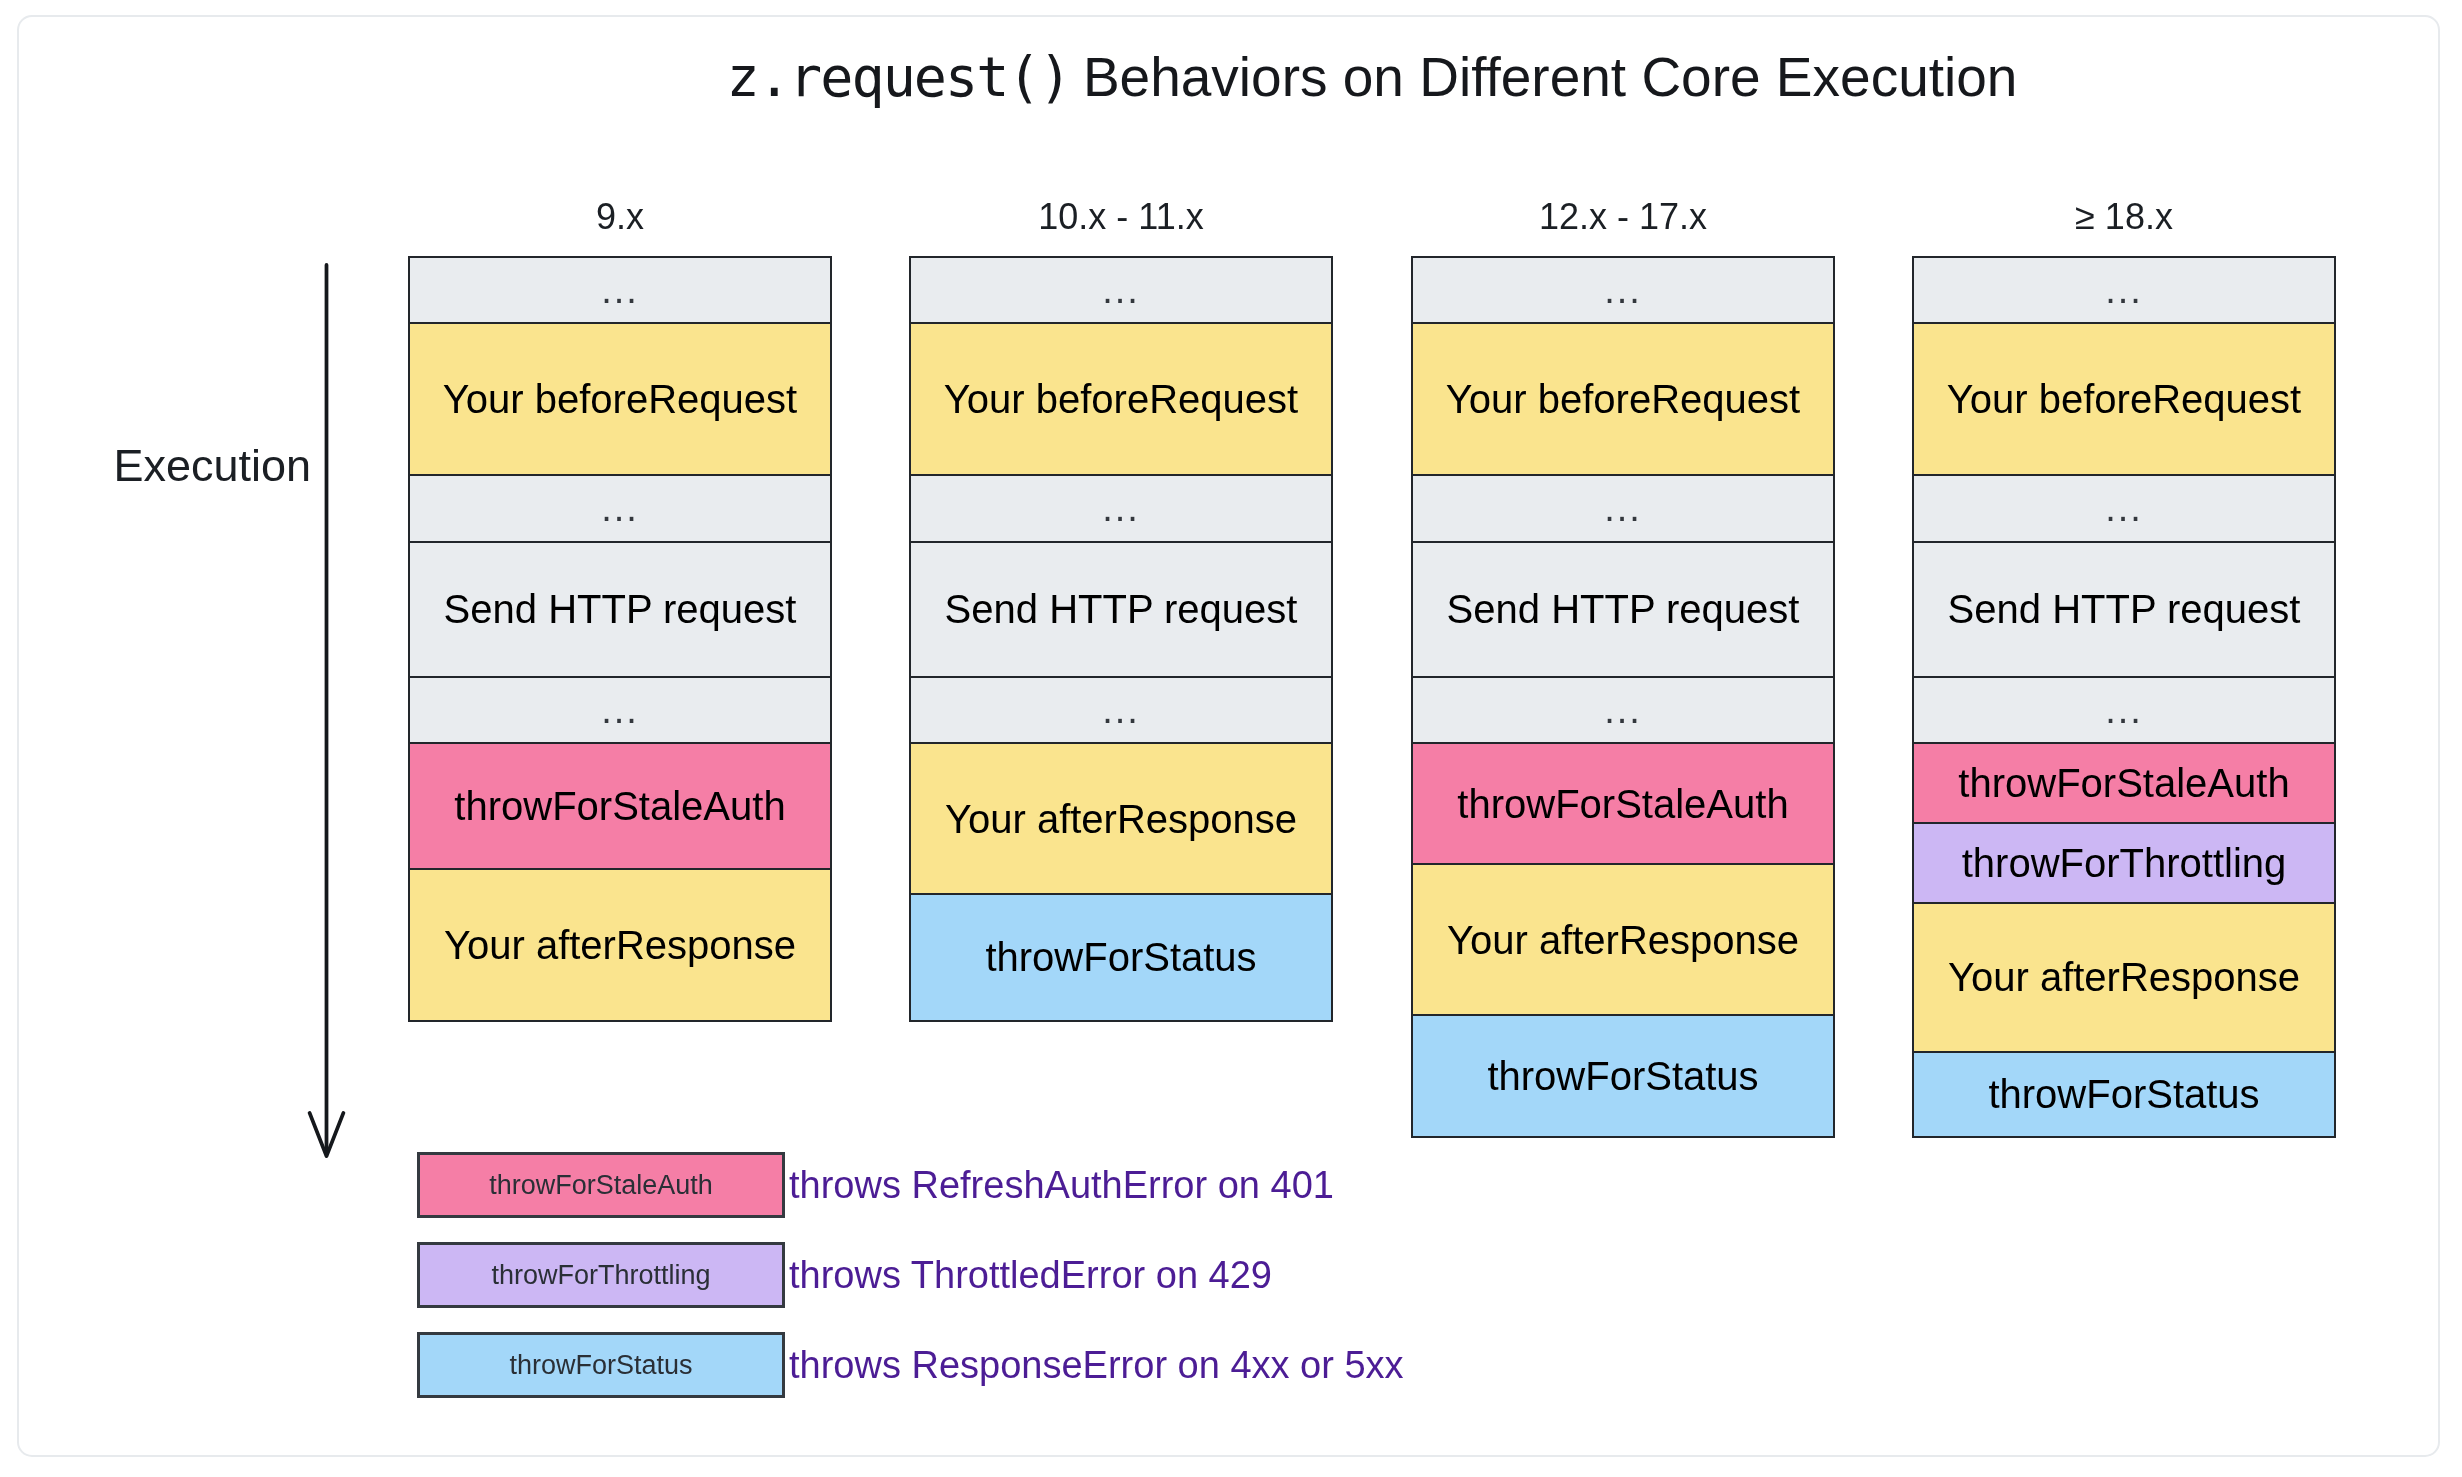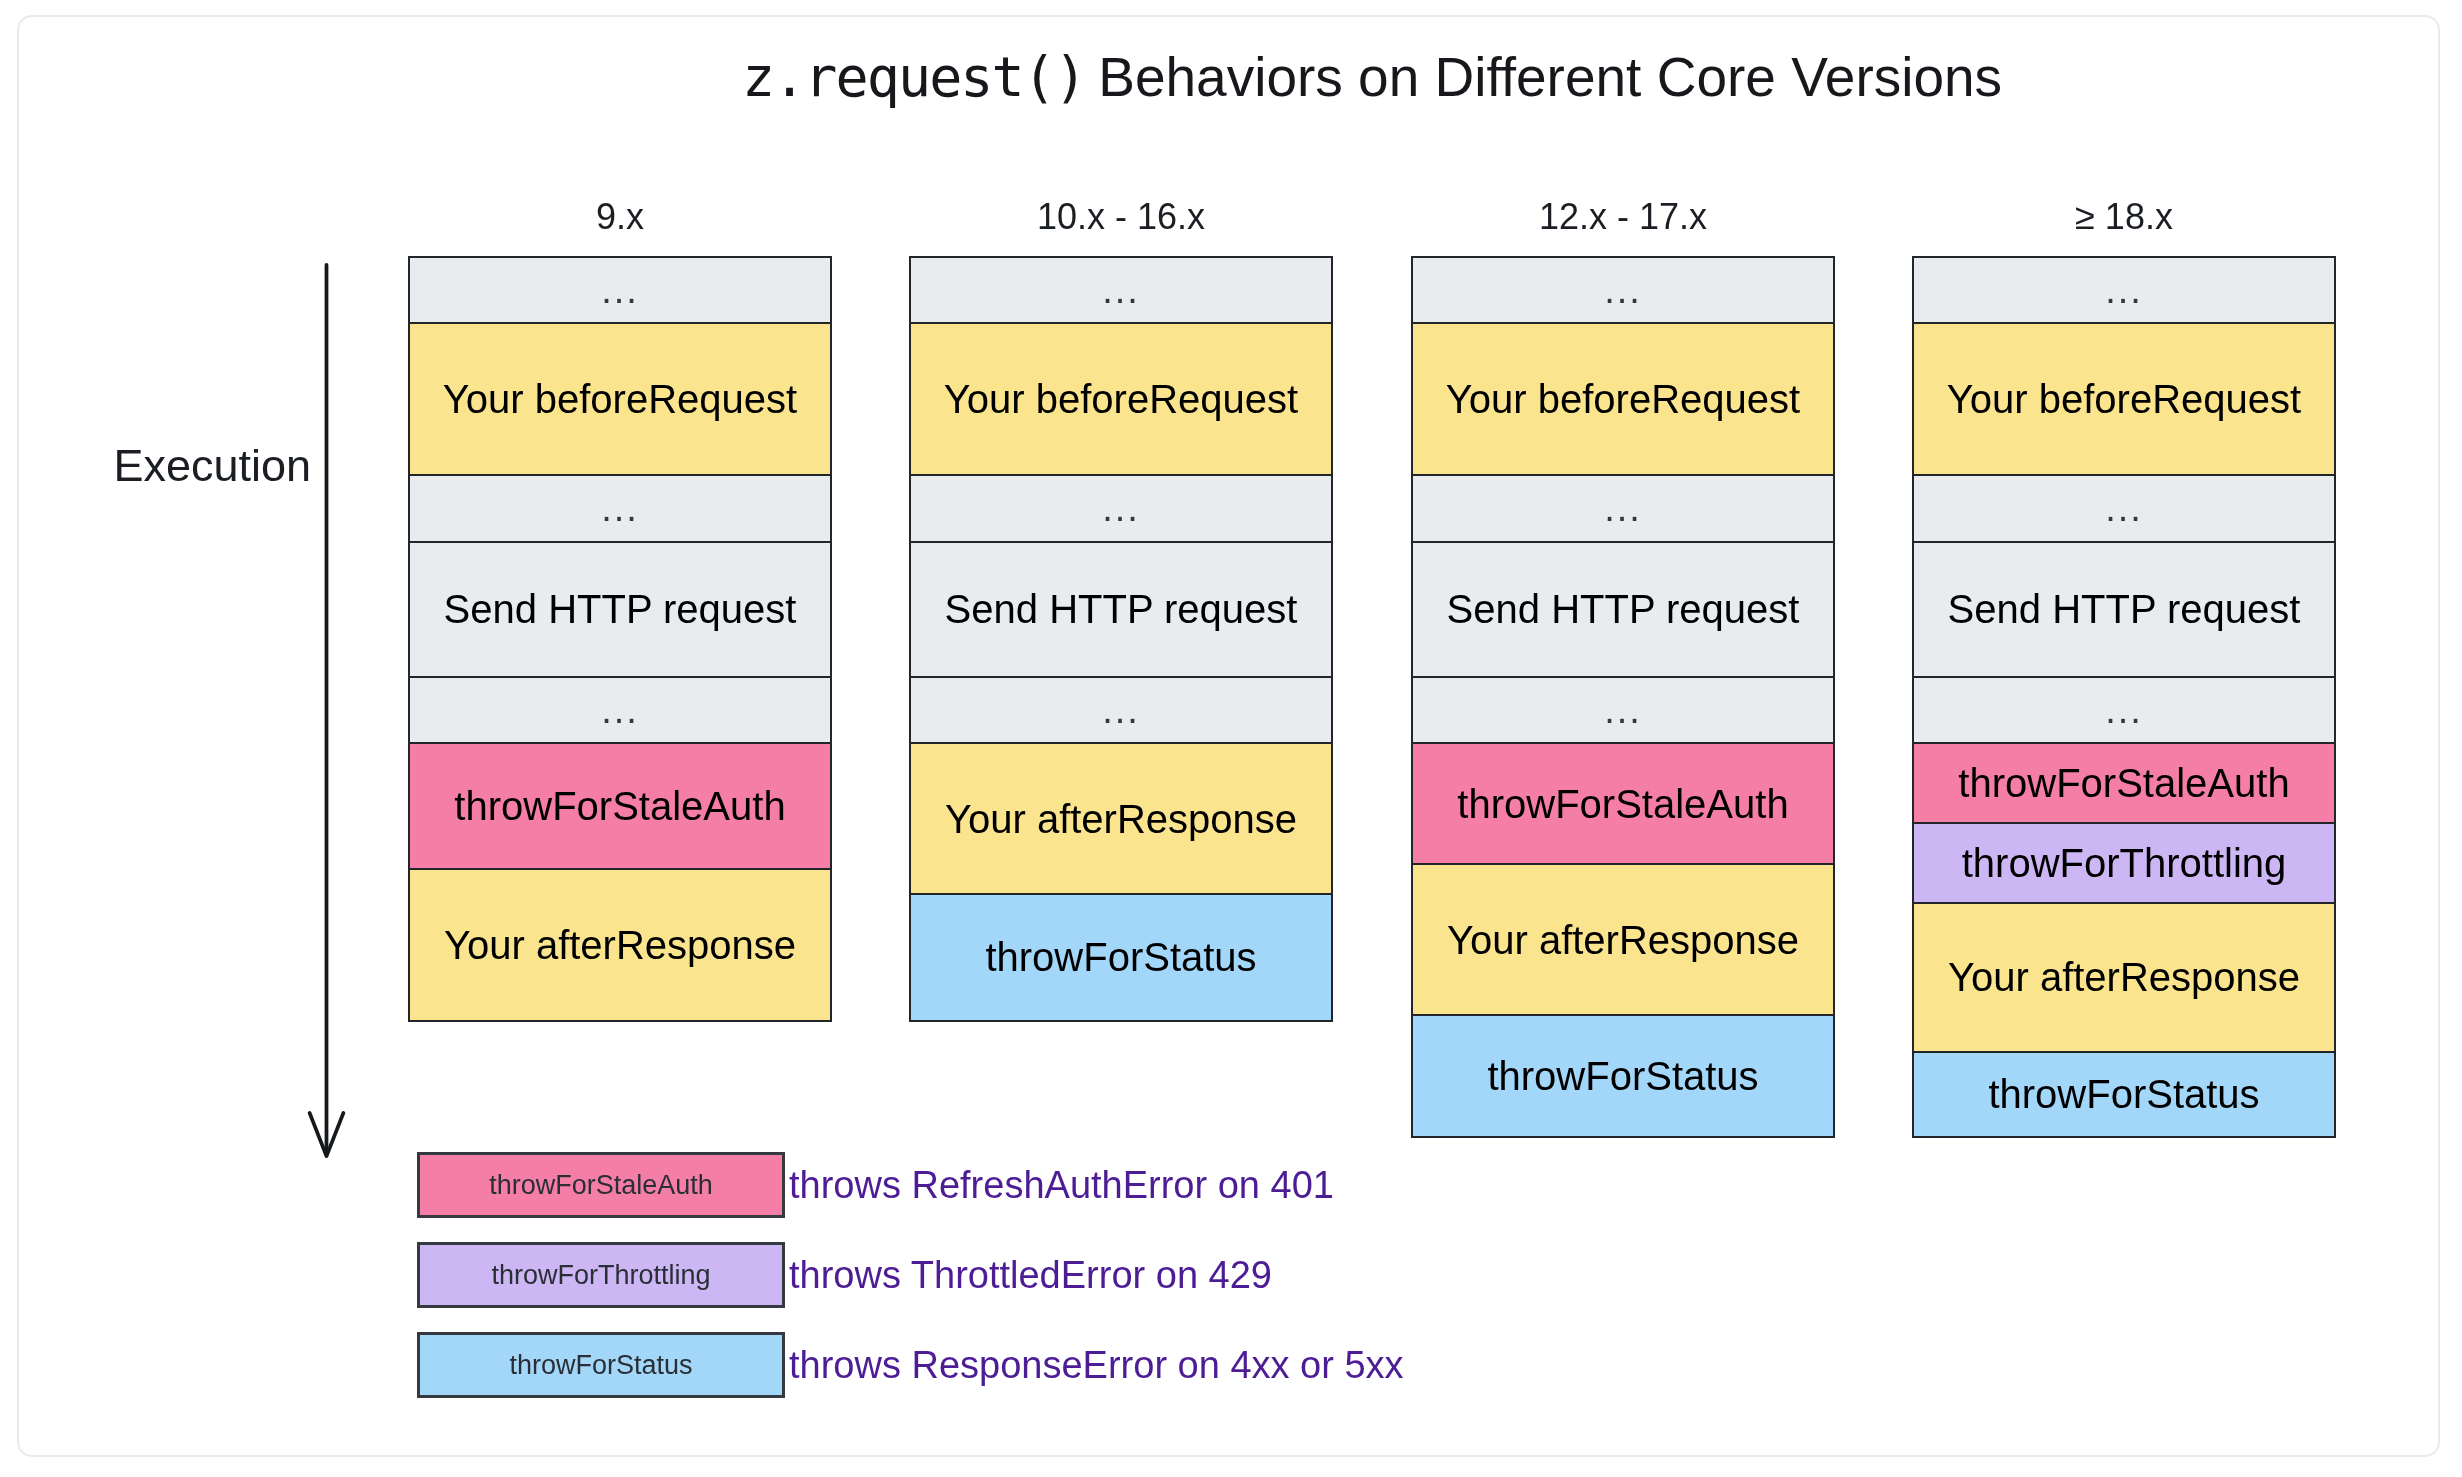--- a/index.html
+++ b/index.html
@@ -90,21 +90,21 @@
   }
 </style>
 </head>
 <body>
 
 <div id="canvas">
 
   <div class="card"></div>
 
   <div class="title">
-    <span class="code">z.request()</span><span>Behaviors on Different Core Versions</span>
+    <span class="code">z.request()</span><span>Behaviors on Different Core Execution</span>
   </div>
 
   <div class="exec-label">
     <div>Execution</div>
   </div>
 
   <svg class="exec-arrow" width="47" height="903" viewBox="0 0 50 958">
     <line x1="25" y1="4" x2="25" y2="950" stroke="#15181c" stroke-width="4" stroke-linecap="round"></line>
     <polyline points="7,906 25,952 43,906" fill="none" stroke="#15181c" stroke-width="4" stroke-linecap="round" stroke-linejoin="round"></polyline>
   </svg>
@@ -113,21 +113,21 @@
       <div class="col-header" style="left: 408px;">9.x</div>
       <div class="column" style="left: 408px;">
         <div class="step dots" style="height: 69px; background: rgb(233, 236, 239);">...</div>
         <div class="step" style="height: 155px; background: rgb(250, 228, 142);">Your beforeRequest</div>
         <div class="step dots" style="height: 69px; background: rgb(233, 236, 239);">...</div>
         <div class="step" style="height: 138px; background: rgb(233, 236, 239);">Send HTTP request</div>
         <div class="step dots" style="height: 69px; background: rgb(233, 236, 239);">...</div>
         <div class="step" style="height: 129px; background: rgb(245, 126, 166);">throwForStaleAuth</div>
         <div class="step" style="height: 154px; background: rgb(250, 228, 142);">Your afterResponse</div>
       </div>
-      <div class="col-header" style="left: 909px;">10.x - 16.x</div>
+      <div class="col-header" style="left: 909px;">10.x - 11.x</div>
       <div class="column" style="left: 909px;">
         <div class="step dots" style="height: 69px; background: rgb(233, 236, 239);">...</div>
         <div class="step" style="height: 155px; background: rgb(250, 228, 142);">Your beforeRequest</div>
         <div class="step dots" style="height: 69px; background: rgb(233, 236, 239);">...</div>
         <div class="step" style="height: 138px; background: rgb(233, 236, 239);">Send HTTP request</div>
         <div class="step dots" style="height: 69px; background: rgb(233, 236, 239);">...</div>
         <div class="step" style="height: 154px; background: rgb(250, 228, 142);">Your afterResponse</div>
         <div class="step" style="height: 129px; background: rgb(163, 215, 249);">throwForStatus</div>
       </div>
       <div class="col-header" style="left: 1411px;">12.x - 17.x</div>

